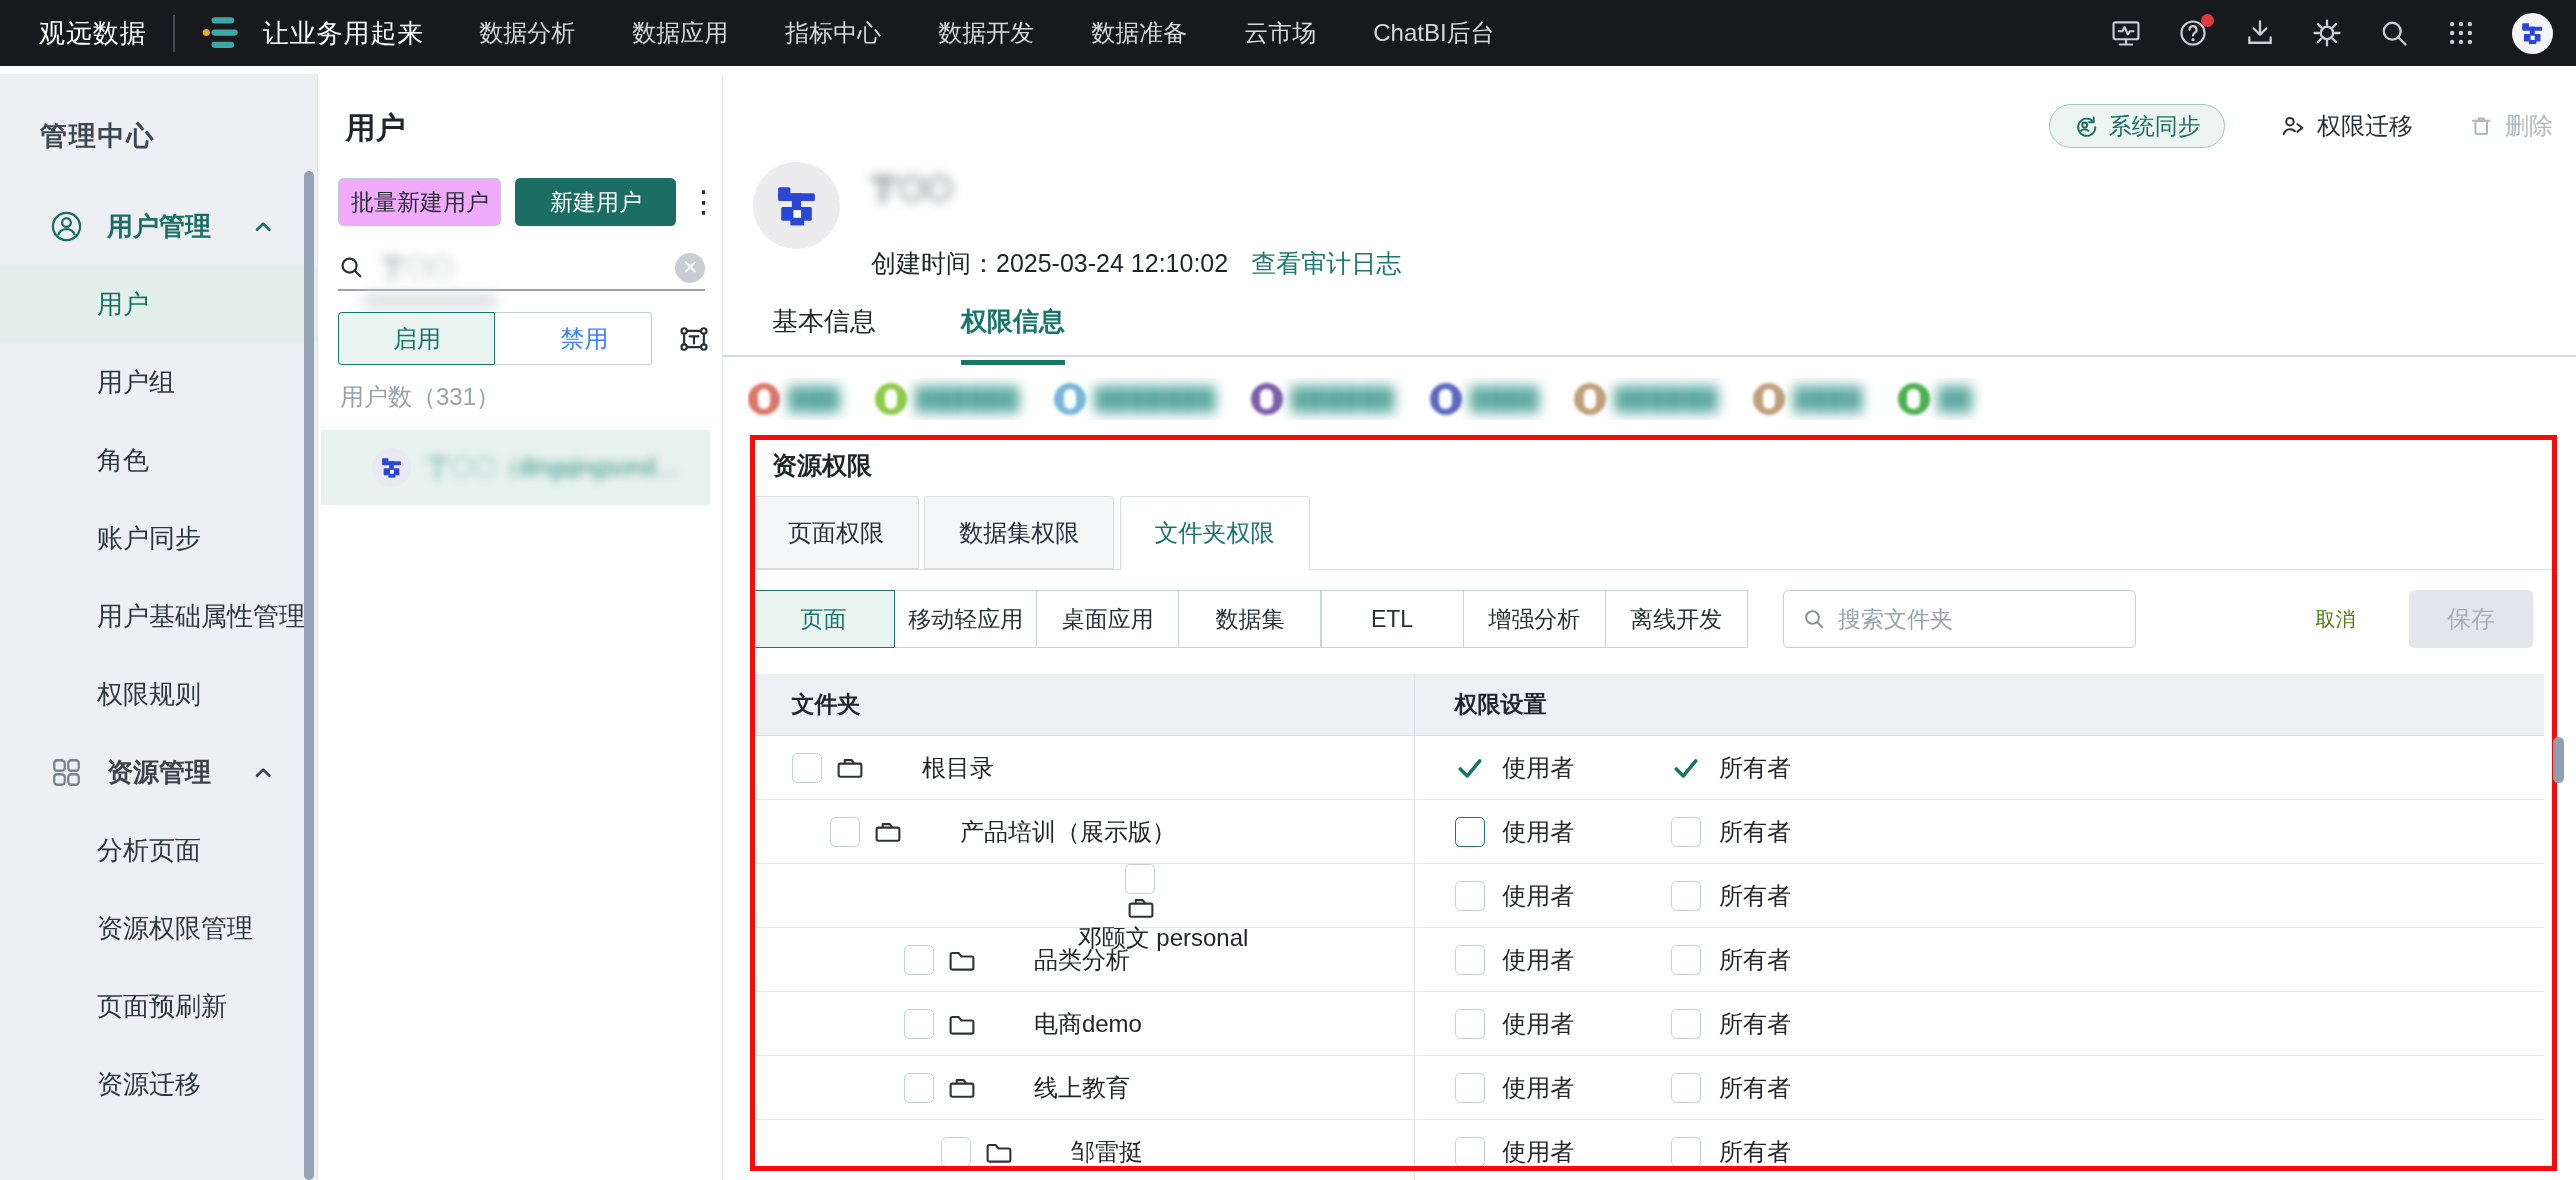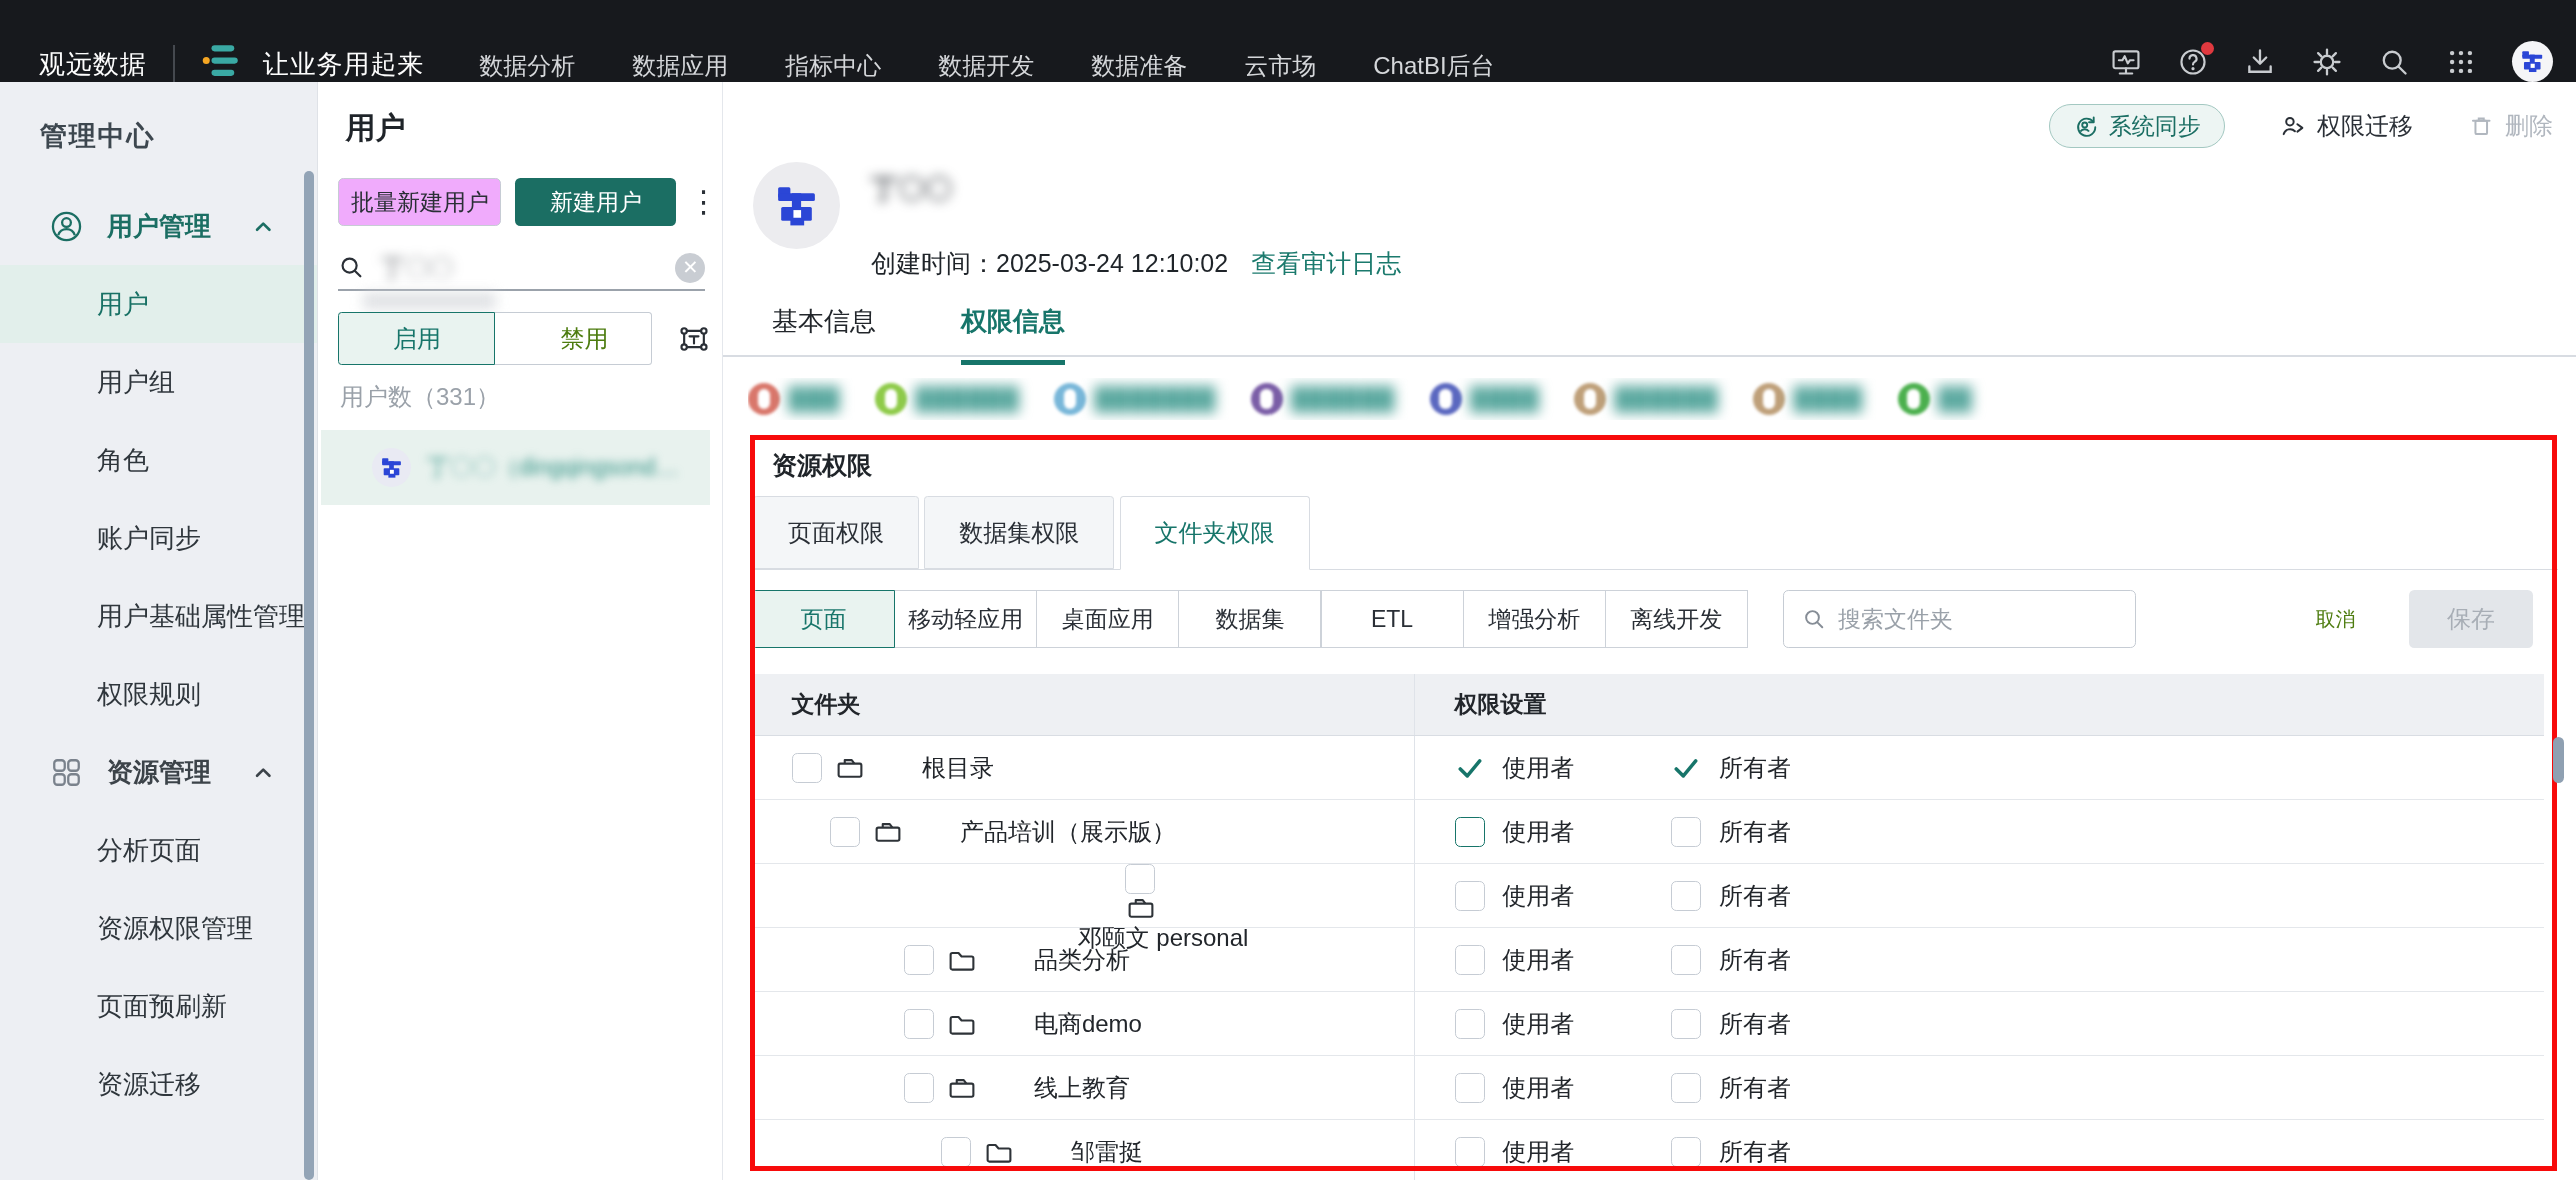--- a/index.html
+++ b/index.html
@@ -1,21 +1,21 @@
 <!DOCTYPE html>
 <html style="font-size:14px"><head>
 <meta charset="utf-8">
 <style>
   * { margin:0; padding:0; box-sizing:border-box; }
   html,body { width:2576px; height:1180px; overflow:hidden; background:#fff;
     font-family:"Liberation Sans","DejaVu Sans",sans-serif; color:#22262b; }
 
   
-  .navbar { position:absolute; left:0; top:0; width:2576px; height:82px;
-    background:#17191d; display:flex; align-items:flex-end; z-index:20; }
+  .navbar { position:absolute; left:0; top:0; width:2576px; height:66px;
+    background:#17191d; display:flex; align-items:center; z-index:20; }
   .nav-brand { margin-left:39px; font-size:26px; color:#fdfdfd; letter-spacing:0.9px; }
   .nav-divider { width:1.8px; height:37px; background:#45494f; margin:0 26.5px; }
   .nav-logo { width:42px; height:42px; }
   .nav-slogan { margin-left:19.4px; font-size:26px; color:#fdfdfd; letter-spacing:0.9px; }
   .nav-menu { display:flex; margin-left:55px; gap:57px; }
   .nav-menu .nav-item { font-size:24px; color:#d5d7da; cursor:pointer; white-space:nowrap; }
   .nav-right { margin-left:auto; display:flex; align-items:center; gap:35px; padding-right:23px; }
   .nav-ic { width:32px; height:32px; color:#c9ccd0; position:relative; cursor:pointer; }
   .nav-ic svg { width:32px; height:32px; display:block; }
   .red-dot { position:absolute; right:-5.3px; top:-3.5px; width:13.3px; height:13.3px;
@@ -63,21 +63,21 @@
   .up-search .q { margin-left:16px; font-size:24px; color:#4a4f55; }
   .up-clear { margin-left:auto; width:30px; height:30px; border-radius:50%; background:#c9cdd3;
     color:#fff; font-size:19.4px; display:flex; align-items:center; justify-content:center; cursor:pointer; }
   .up-underline { position:absolute; left:19.4px; top:215px; width:367px; height:1.8px; background:#9ba2ab; }
   .up-smudge { position:absolute; left:44px; top:219px; width:133px; height:16px;
     background:#d3d6da; filter:blur(6.2px); opacity:.75; }
   .up-seg { position:absolute; left:19.4px; top:238px; display:flex; align-items:center; }
   .seg-btn { width:157px; height:53px; display:flex; align-items:center; justify-content:center;
     font-size:24px; cursor:pointer; }
   .seg-on { background:#e9f3f0; border:1.8px solid #17756a; color:#17756a; border-radius:3.5px 0 0 3.5px; z-index:2; }
-  .seg-off { background:#fff; border:0.9px solid #c6ccd4; border-left:none; color:#4d7c0f; border-radius:0 3.5px 3.5px 0;padding-left:22px; }
+  .seg-off { background:#fff; border:0.9px solid #c6ccd4; border-left:none; color:#3b82f6; border-radius:0 3.5px 3.5px 0;padding-left:22px; }
   .sel-text-ic { margin-left:25px; width:34px; height:34px; color:#2a2f36; cursor:pointer; }
   .sel-text-ic svg { width:34px; height:34px; display:block; }
   .up-count { position:absolute; left:21px; top:307px; font-size:24px; color:#9aa1a9; }
   .up-item { position:absolute; left:1.8px; top:356px; width:389px; height:75px; background:#e8f2ee;
     display:flex; align-items:center; cursor:pointer; }
   .up-item .ava { width:39px; height:39px; border-radius:50%; background:#e9eaf3; margin-left:51px;
     display:flex; align-items:center; justify-content:center; flex:none; }
   .up-item .ava svg { width:25px; height:25px; }
   .up-item .nm { margin-left:16px; font-size:23px; color:#2f9184; white-space:nowrap;
     overflow:hidden; text-overflow:ellipsis; max-width:256px; }

